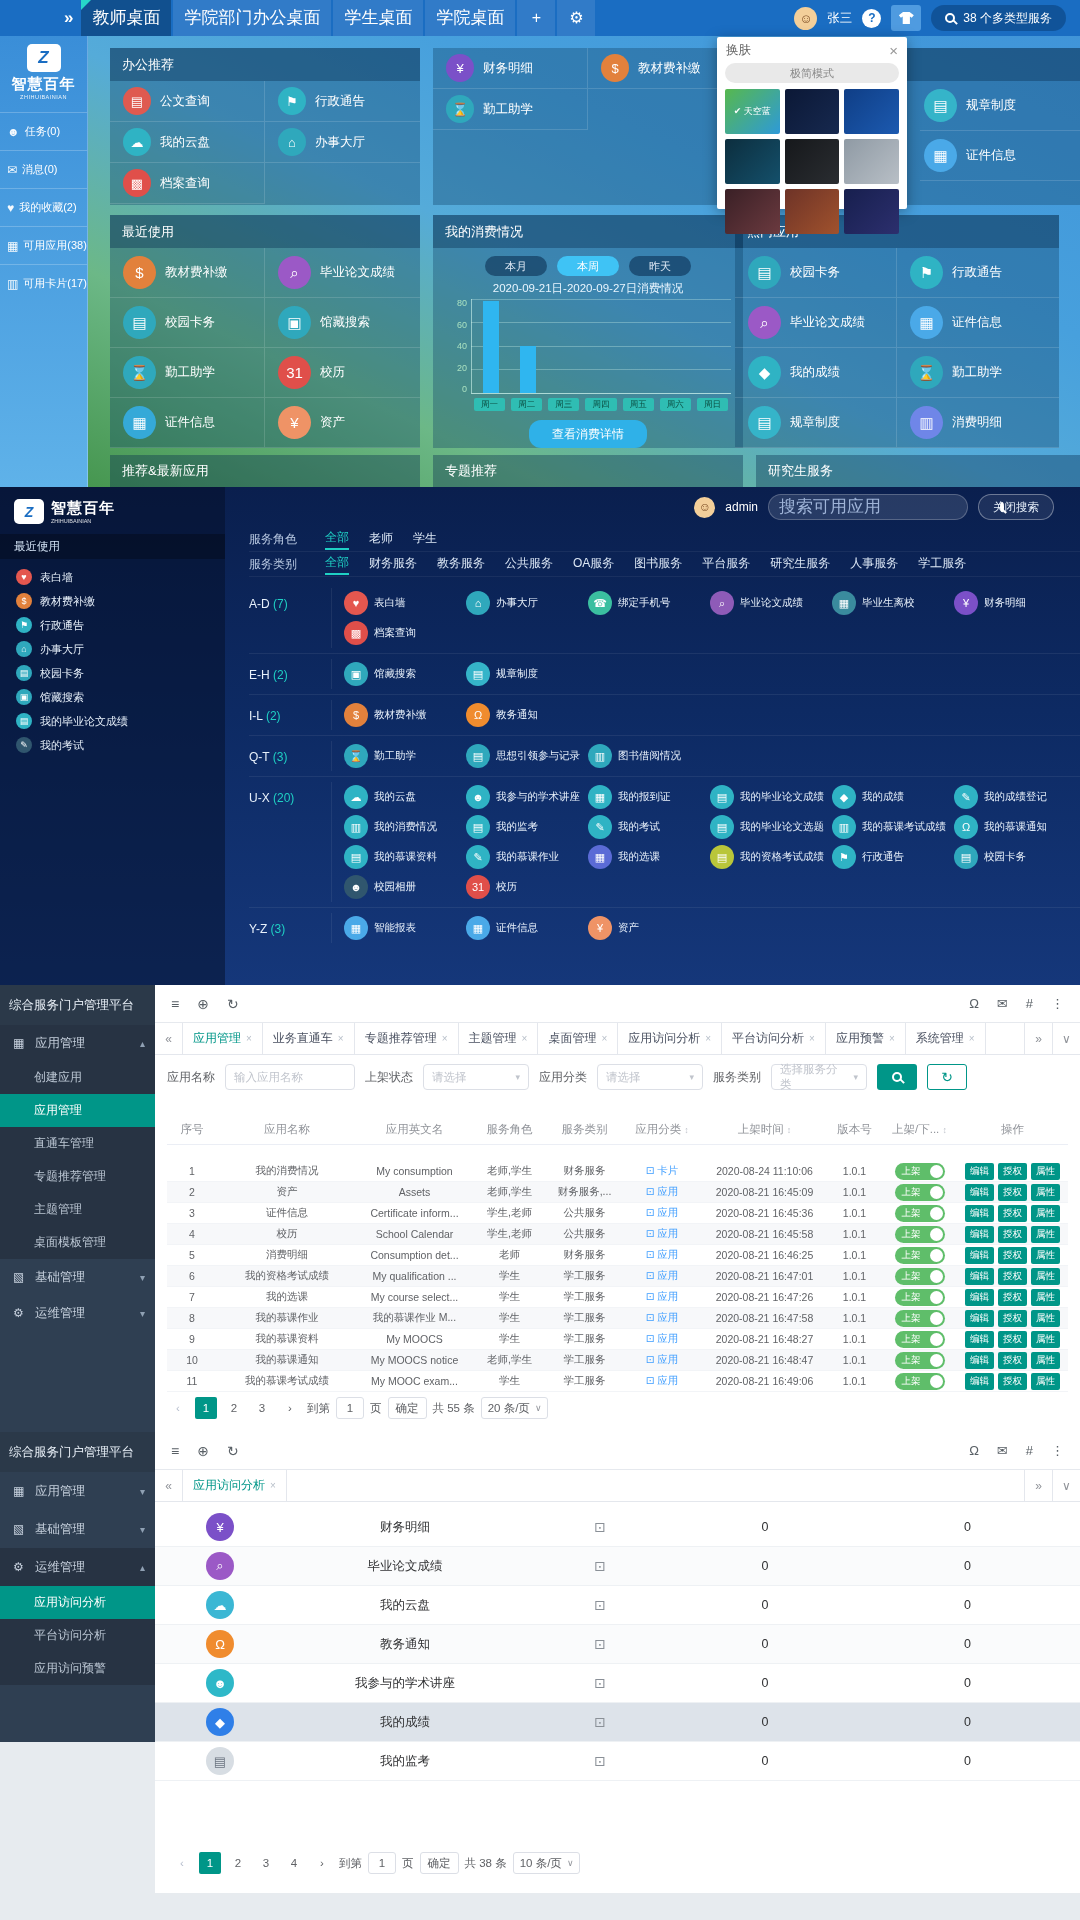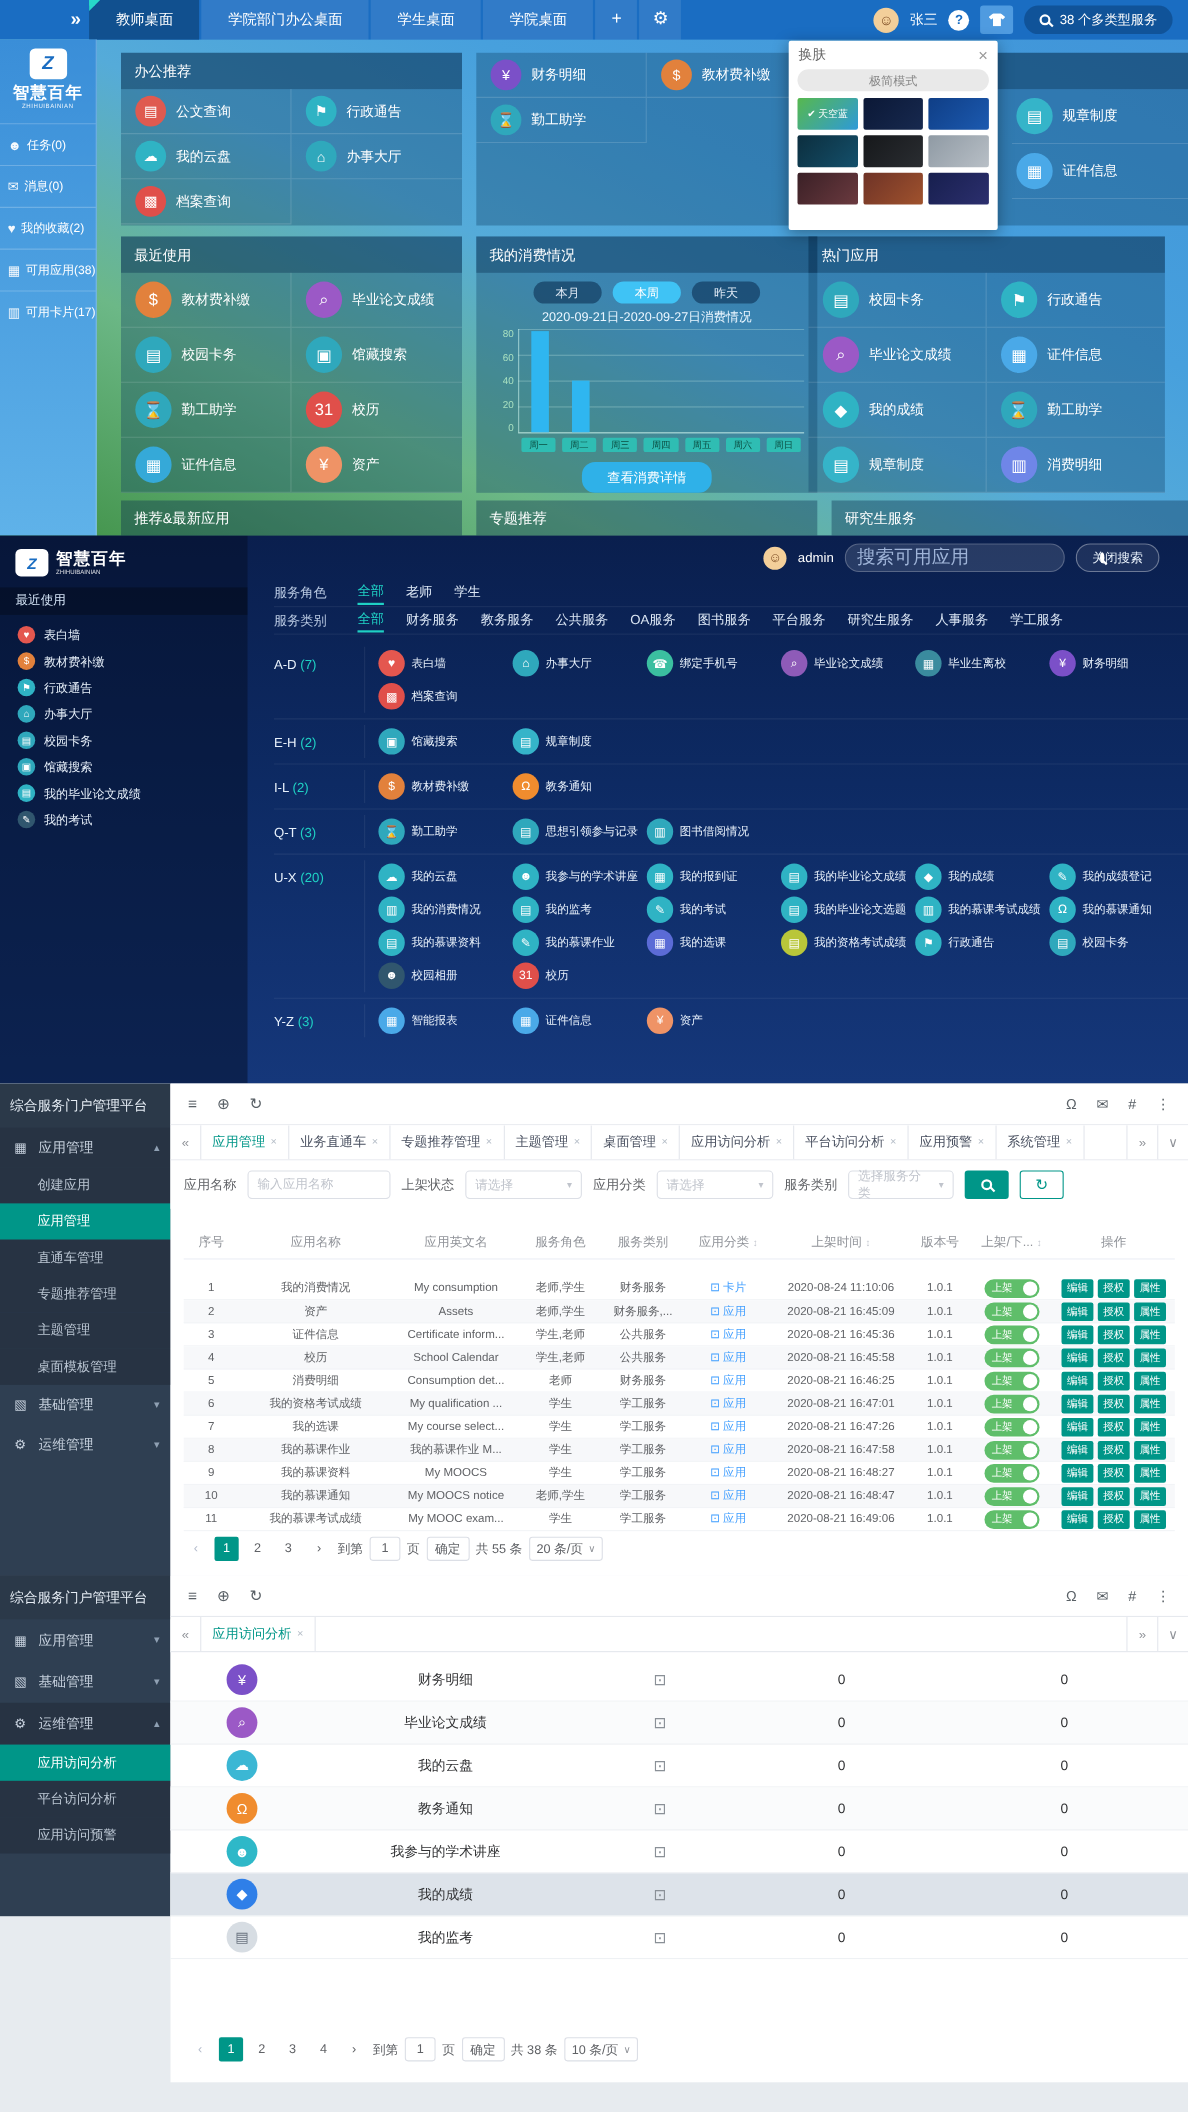--- a/index.html
+++ b/index.html
@@ -8,21 +8,21 @@
   body{position:relative;background:#0b2250}
   
   .mag{position:relative;width:10px;height:10px;border:2px solid currentColor;border-radius:50%;display:inline-block}
   .mag::after{content:"";position:absolute;width:6px;height:2px;background:currentColor;transform:rotate(45deg);right:-5px;bottom:-2px}
   .circ{border-radius:50%;display:flex;align-items:center;justify-content:center;color:#fff;flex:0 0 auto}
   
   #s1{left:0;top:0;width:1080px;height:487px;background:linear-gradient(205deg,#3f93d8 0%,#47a0dd 34%,#55abd9 52%,#6cb887 74%,#3f9045 100%);overflow:hidden}
   #s1 nav{position:absolute;left:0;top:0;width:100%;height:36px;background:#1a6dc2;display:flex;align-items:center}
   .nav-expand{color:#fff;font-size:17px;font-weight:bold;margin:0 8px 0 64px}
   .d-tabs{display:flex;height:36px}
-  .d-tab{padding:0 24px;line-height:36px;color:#fff;font-size:13px;background:rgba(255,255,255,.10);margin-right:2px;position:relative}
+  .d-tab{padding:0 11px;line-height:36px;color:#fff;font-size:17px;background:rgba(255,255,255,.10);margin-right:2px;position:relative}
   .d-tab[data-state="active"]{background:#11508f}
   .d-tab[data-state="active"]::before{content:"";position:absolute;left:0;top:0;border:5px solid transparent;border-left-color:#27d8c9;border-top-color:#27d8c9}
   .d-tab.sq{width:38px;text-align:center;padding:0;font-size:16px}
   .nav-right{position:absolute;right:14px;top:0;height:36px;display:flex;align-items:center;gap:10px}
   .avatar{width:23px;height:23px;background:#f3cf9a;color:#7a4a22;font-size:13px}
   .nav-user{color:#fff;font-size:12.5px}
   .help-circ{width:19px;height:19px;background:#fff;color:#1a6dc2;font-size:12px;font-weight:bold}
   .shirt-btn{width:30px;height:26px;background:#4f9be0;border-radius:3px;display:flex;align-items:center;justify-content:center}
   .tshirt{width:15px;height:12px;background:#fff;clip-path:polygon(28% 0,72% 0,100% 28%,86% 48%,74% 38%,74% 100%,26% 100%,26% 38%,14% 48%,0 28%)}
   .search-pill{height:26px;border-radius:13px;background:rgba(10,62,120,.55);display:flex;align-items:center;gap:8px;padding:0 14px;color:#fff;font-size:12px}
@@ -58,21 +58,21 @@
   .xlabs{display:flex;margin:4px 12px 0 38px}
   .chip{flex:1;margin:0 3px;height:13px;background:#2fbdb3;border-radius:2px;color:#0b4d42;font-size:8.5px;display:flex;align-items:center;justify-content:center}
   .cons-btn{width:118px;height:28px;margin:9px auto 0;background:#2fb1e8;border-radius:12px;color:#fff;font-size:12px;display:flex;align-items:center;justify-content:center}
   
   #skin-pop{position:absolute;left:717px;top:37px;width:190px;height:172px;background:#fff;border-radius:2px;box-shadow:0 3px 14px rgba(0,0,0,.35);z-index:50}
   .pop-h{height:26px;display:flex;align-items:center;justify-content:space-between;padding:0 9px;color:#666;font-size:12.5px}
   .pop-x{color:#999;font-size:15px}
   .pop-body{margin:0 8px}
   .mode-pill{height:20px;background:#e9e9e9;border-radius:10px;color:#888;font-size:11px;display:flex;align-items:center;justify-content:center}
   .sw-grid{margin-top:6px;display:grid;grid-template-columns:repeat(3,1fr);gap:5px}
-  .swatch{height:29px;border-radius:2px;color:#fff;font-size:9px;display:flex;align-items:center;justify-content:center;white-space:nowrap}
+  .swatch{height:45px;border-radius:2px;color:#fff;font-size:9px;display:flex;align-items:center;justify-content:center;white-space:nowrap}
   
   #s2{left:0;top:487px;width:1080px;height:498px;background:linear-gradient(180deg,#0a1f4e 0%,#0d2a63 45%,#15377a 100%);overflow:hidden}
   #s2 aside{position:absolute;left:0;top:0;width:225px;height:100%;background:rgba(3,14,38,.5)}
   .logo2{display:flex;align-items:center;gap:7px;padding:12px 0 10px 14px;color:#fff}
   .logo2 .logo-mark{width:30px;height:25px;font-size:14px;margin:0}
   .recent-h{height:25px;line-height:25px;background:rgba(0,0,0,.28);color:#d4e4f6;font-size:11.5px;padding-left:14px}
   .recent-list{padding-top:6px}
   .recent-item{height:24px;display:flex;align-items:center;gap:8px;padding-left:16px;color:#e7f0fa;font-size:11px}
   .recent-item .circ{width:16px;height:16px;font-size:9px}
   #s2 main{position:absolute;left:225px;top:0;right:0;height:100%}

